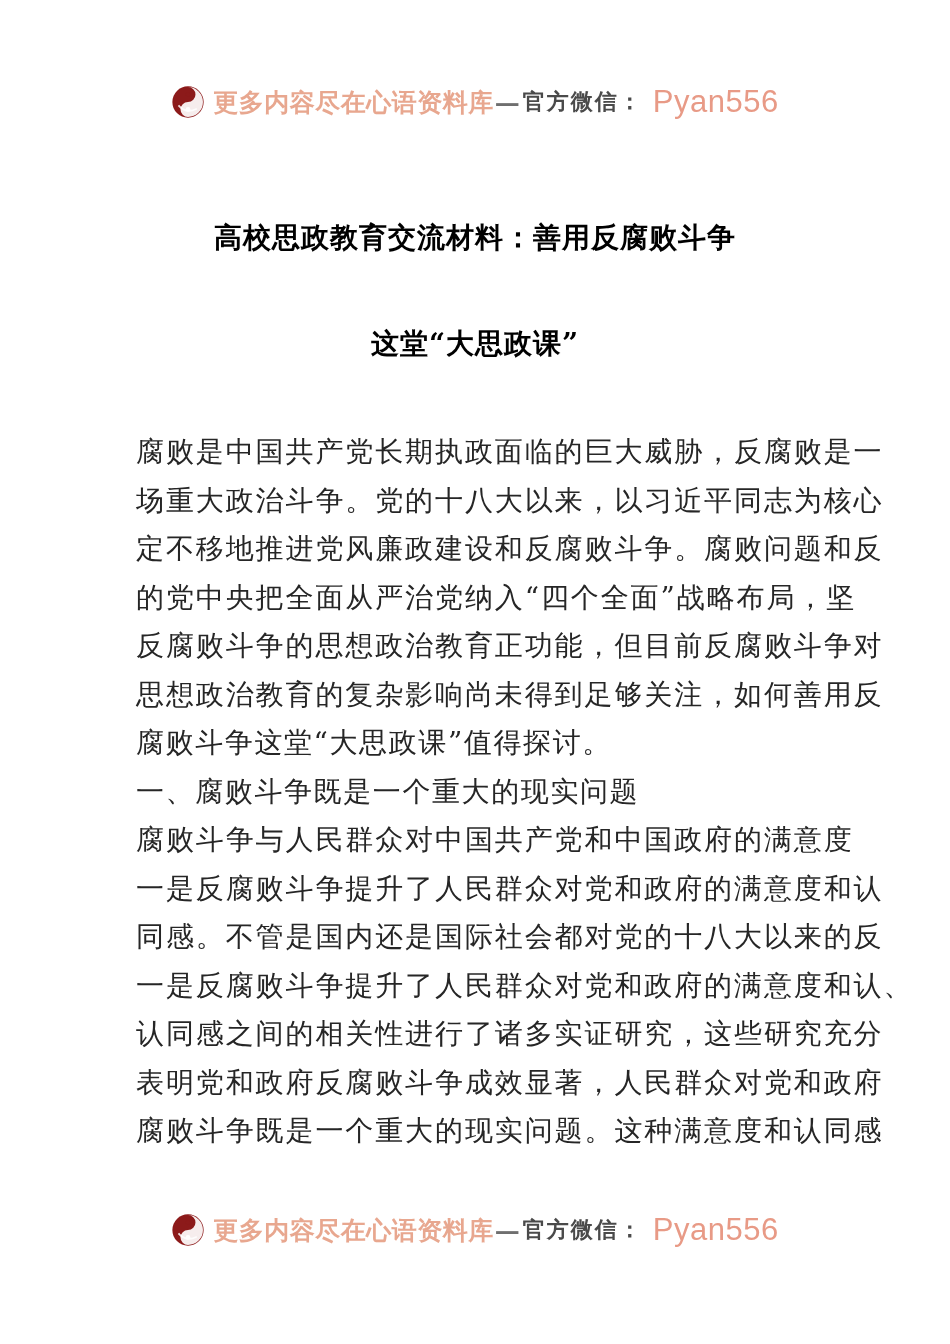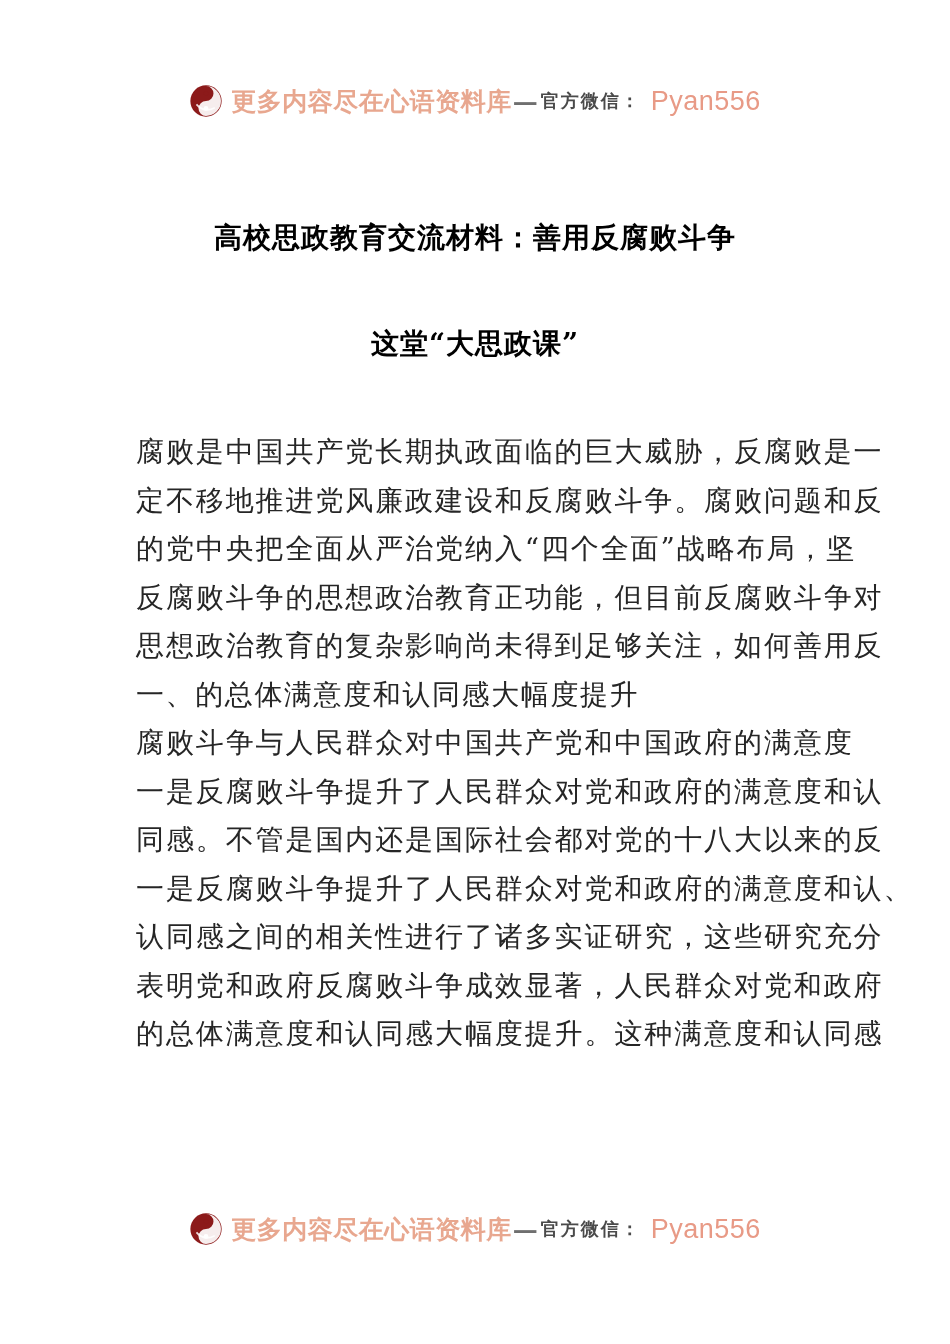--- a/index.html
+++ b/index.html
@@ -52,30 +52,30 @@
     font-family: "DejaVu Serif", serif;
     font-weight: bold;
     font-size: 25px;
     color: #6f6f6f;
     padding: 0 1px;
   }
 
   .wm-channel {
     font-family: Liberation Serif, serif;
     font-weight: bold;
-    font-size: 18px;
+    font-size: 22px;
     letter-spacing: 2px;
     color: #4a4a4a;
     padding-left: 2px;
   }
 
   .wm-handle {
     font-family: "Liberation Sans", sans-serif;
     font-weight: normal;
-    font-size: 27px;
+    font-size: 31px;
     letter-spacing: 0.5px;
     color: #e89a86;
     padding-left: 10px;
     text-align: center;
   }
 
   
   .doc-title {
     position: absolute;
     left: 130px;
@@ -136,32 +136,34 @@
     <span class="wm-handle">Pyan556</span>
   </div>
 
   <h1 class="doc-title">
     <span class="tline">高校思政教育交流材料：善用反腐败斗争</span>
     <span class="tline">这堂“大思政课”</span>
   </h1>
 
   <div class="body-block">
     <span class="body-line just">腐败是中国共产党长期执政面临的巨大威胁，反腐败是一</span>
+    <span class="body-line just">场重大政治斗争。党的十八大以来，以习近平同志为核心</span>
     <span class="body-line just">定不移地推进党风廉政建设和反腐败斗争。腐败问题和反</span>
     <span class="body-line just">的党中央把全面从严治党纳入“四个全面”战略布局，坚</span>
     <span class="body-line just">反腐败斗争的思想政治教育正功能，但目前反腐败斗争对</span>
     <span class="body-line just">思想政治教育的复杂影响尚未得到足够关注，如何善用反</span>
-    <span class="body-line">一、的总体满意度和认同感大幅度提升</span>
+    <span class="body-line">腐败斗争这堂“大思政课”值得探讨。</span>
+    <span class="body-line">一、腐败斗争既是一个重大的现实问题</span>
     <span class="body-line just">腐败斗争与人民群众对中国共产党和中国政府的满意度</span>
     <span class="body-line just">一是反腐败斗争提升了人民群众对党和政府的满意度和认</span>
     <span class="body-line just">同感。不管是国内还是国际社会都对党的十八大以来的反</span>
     <span class="body-line just">一是反腐败斗争提升了人民群众对党和政府的满意度和认、</span>
     <span class="body-line just">认同感之间的相关性进行了诸多实证研究，这些研究充分</span>
     <span class="body-line just">表明党和政府反腐败斗争成效显著，人民群众对党和政府</span>
-    <span class="body-line just">的总体满意度和认同感大幅度提升。这种满意度和认同感</span>
+    <span class="body-line just">腐败斗争既是一个重大的现实问题。这种满意度和认同感</span>
   </div>
 
   <div class="watermark footer">
     <svg class="wm-logo" viewBox="0 0 100 100">
       <circle cx="50" cy="50" r="46" fill="#8c1a1a"></circle>
       <path d="M50 6 A44 44 0 0 1 50 94 A22 22 0 0 1 50 50 A22 22 0 0 0 50 6 Z" fill="#ffffff" opacity="0.92"></path>
       <circle cx="50" cy="28" r="7" fill="#8c1a1a"></circle>
       <circle cx="50" cy="72" r="7" fill="#ffffff"></circle>
       <path d="M22 60 Q44 86 76 70" stroke="#ffffff" stroke-width="5" fill="none" opacity="0.85"></path>
     </svg>

